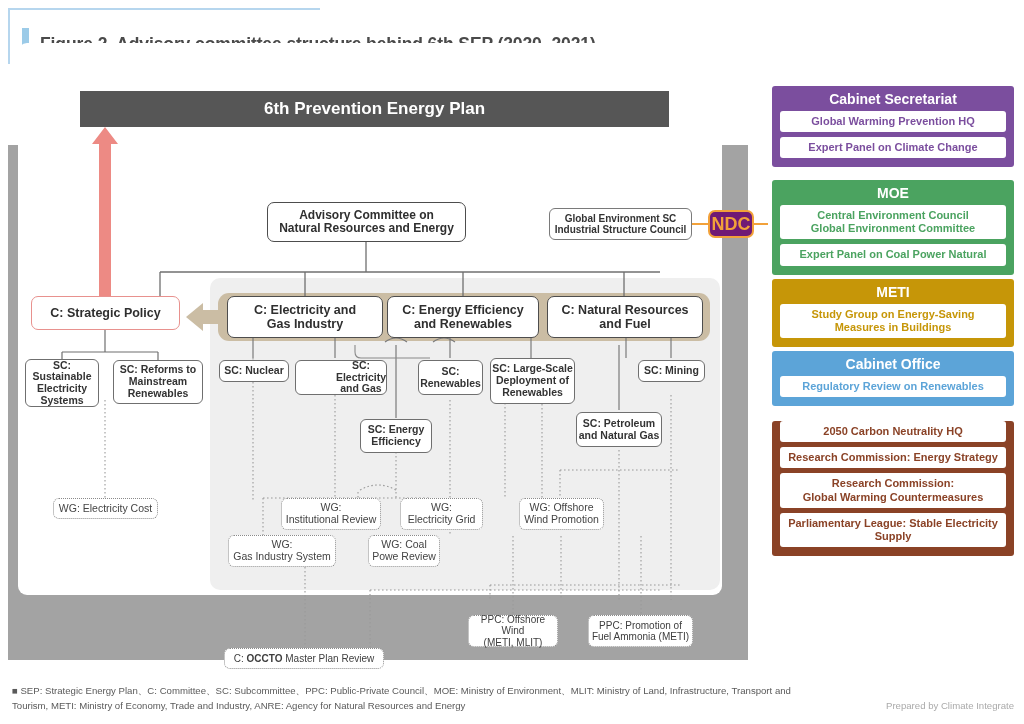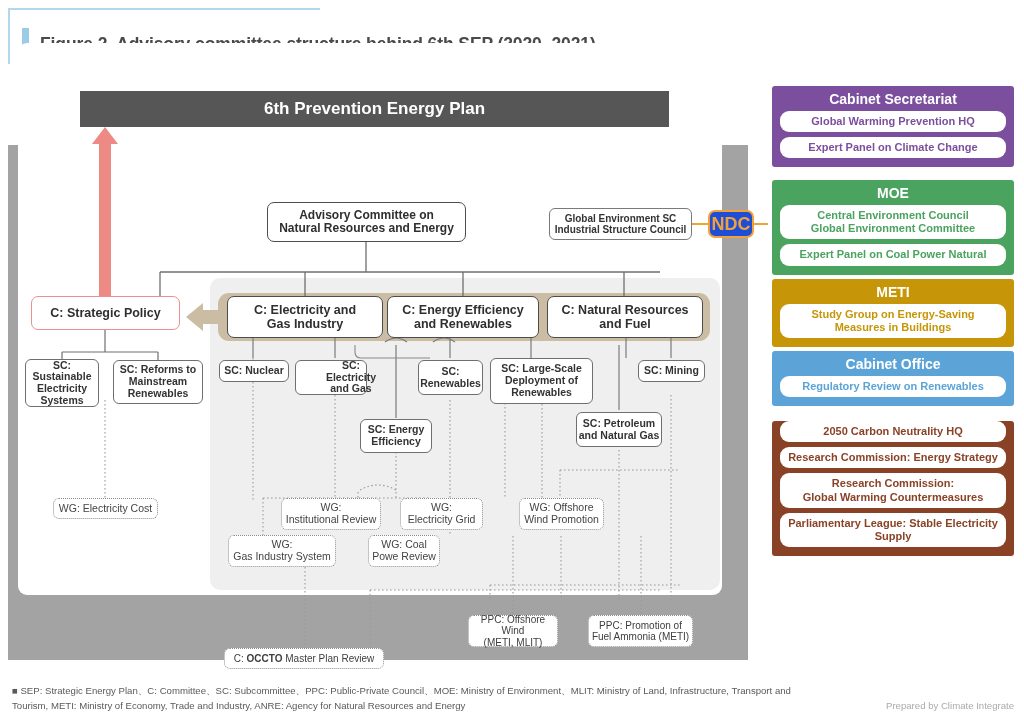--- a/index.html
+++ b/index.html
@@ -43,29 +43,29 @@
     text-align:center;background:#ffffff;border-radius:7px;line-height:1.12;}
   .b-main{border:1.6px solid #4d4d4d;font-weight:bold;font-size:12px;color:#2f2f2f;}
   .b-cmt{border:1.6px solid #4d4d4d;font-weight:bold;font-size:12.5px;color:#2f2f2f;}
   .b-red{border:1.6px solid #e8918e;font-weight:bold;font-size:12.5px;color:#2f2f2f;}
   .b-sc{border:1.3px solid #6f6f6f;font-weight:bold;font-size:10.5px;color:#333;border-radius:6px;}
   .b-wg{border:1.2px dotted #8a8a8a;font-weight:normal;font-size:10.5px;color:#444;border-radius:6px;}
   .b-thin{border:1.3px solid #7a7a7a;font-weight:bold;font-size:10px;color:#333;border-radius:6px;}
   .b-ppc{border:1.2px dotted #8a8a8a;font-weight:normal;font-size:10px;color:#3d3d3d;border-radius:6px;background:#fff;}
 
   .ndc-box{position:absolute;box-sizing:border-box;display:flex;align-items:center;justify-content:center;
-    border:2.2px solid #f2a13a;border-radius:7px;background:#1d4ed8;color:#f2a13a;font-weight:bold;font-size:18px;}
+    border:2.2px solid #f2a13a;border-radius:7px;background:#701a75;color:#f2a13a;font-weight:bold;font-size:18px;}
 
   
   #wires{position:absolute;left:0;top:0;width:1024px;height:724px;pointer-events:none;}
 
   
   .panel{position:absolute;box-sizing:border-box;border-radius:3px;}
   .panel-title{text-align:center;color:#ffffff;font-weight:bold;font-size:14px;padding:5px 0 4px;}
-  .panel-item{background:#ffffff;border-radius:9px;margin:0 8px 5px;padding:4px 4px;
+  .panel-item{background:#ffffff;border-radius:3px;margin:0 8px 5px;padding:4px 4px;
     text-align:center;font-weight:bold;font-size:11px;line-height:1.2;}
 
   
   .footnote{position:absolute;left:12px;top:684px;width:790px;font-size:9.6px;color:#5a5a5a;line-height:1.55;}
   .credit{position:absolute;right:10px;top:700px;font-size:9.6px;color:#aaaaaa;}
 </style>
 </head>
 <body>
 
 <div id="stage">
@@ -205,29 +205,29 @@
   </div>
 
   <div class="box b-sc" style="left:113px;top:360px;width:90px;height:44px;">
     <span>SC: Reforms to<br>Mainstream<br>Renewables</span>
   </div>
 
   <div class="box b-sc" style="left:219px;top:360px;width:70px;height:22px;">
     <span>SC: Nuclear</span>
   </div>
 
-  <div class="box b-sc" style="left:295px;top:360px;width:72px;height:35px;padding-left:40px;">
+  <div class="box b-sc" style="left:295px;top:360px;width:92px;height:35px;padding-left:40px;">
     <span>SC: Electricity<br>and Gas</span>
   </div>
 
   <div class="box b-sc" style="left:418px;top:360px;width:65px;height:35px;">
     <span>SC:<br>Renewables</span>
   </div>
 
-  <div class="box b-sc" style="left:490px;top:358px;width:103px;height:46px;">
+  <div class="box b-sc" style="left:490px;top:358px;width:85px;height:46px;">
     <span>SC: Large-Scale<br>Deployment of<br>Renewables</span>
   </div>
 
   <div class="box b-sc" style="left:638px;top:360px;width:67px;height:22px;">
     <span>SC: Mining</span>
   </div>
 
   <div class="box b-sc" style="left:360px;top:419px;width:72px;height:34px;">
     <span>SC: Energy<br>Efficiency</span>
   </div>

